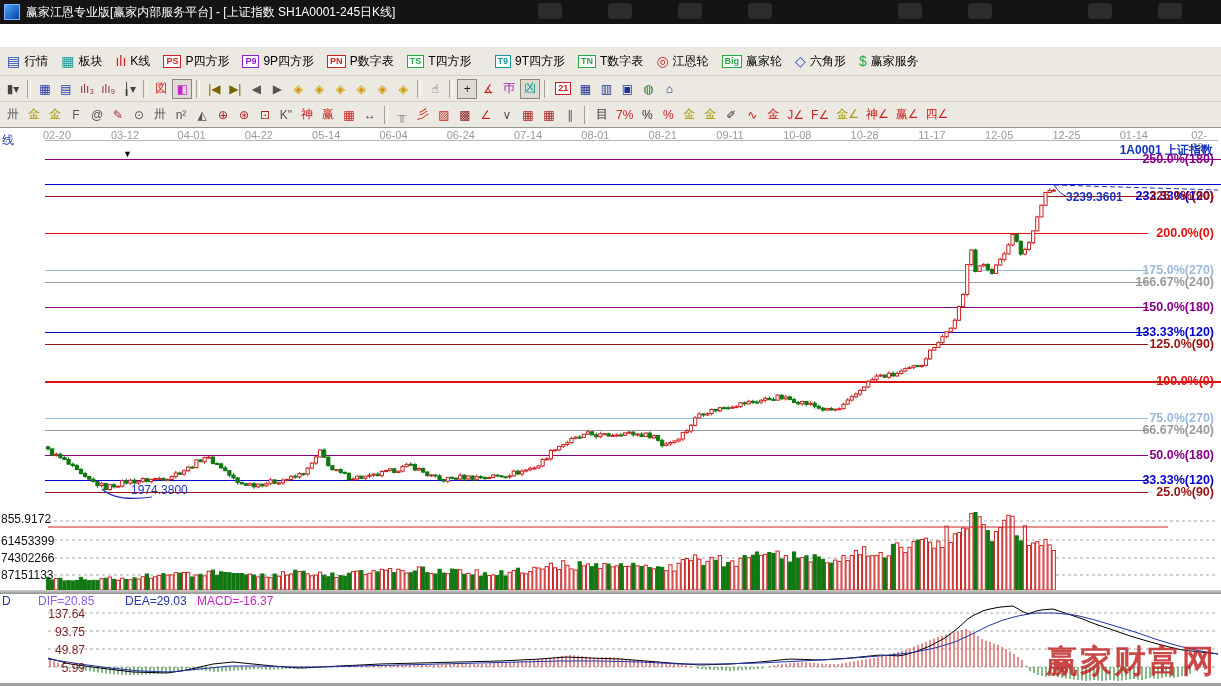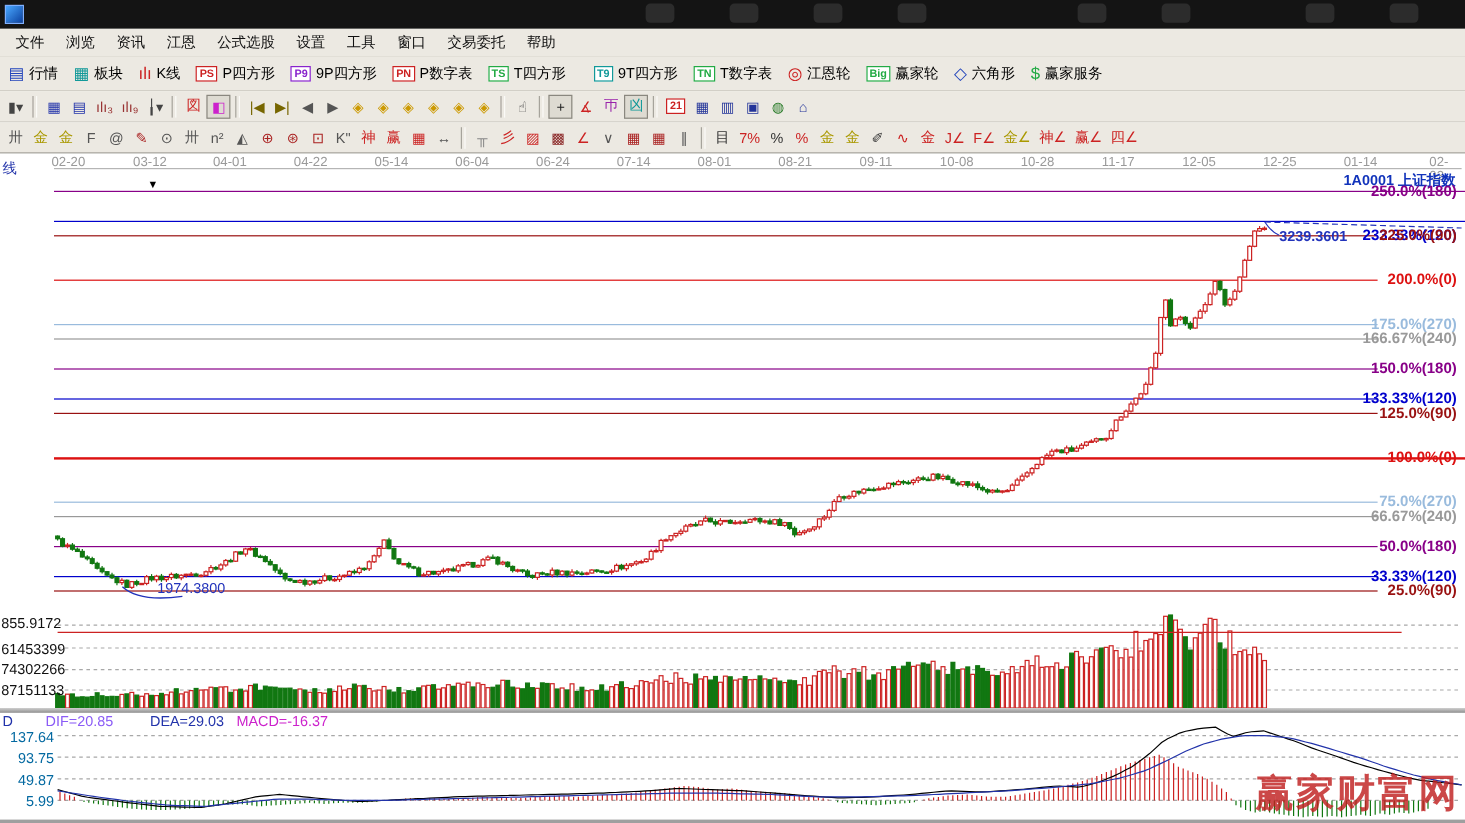--- a/index.html
+++ b/index.html
@@ -36,56 +36,45 @@
   .marker-tri{position:absolute;left:123px;top:149px;font-size:9px;color:#000;z-index:6;}
   .lvl-line{position:absolute;z-index:2;}
   .lvl-label{position:absolute;right:7px;font-size:12.5px;font-weight:bold;line-height:13px;z-index:6;white-space:nowrap;}
   .close-label{position:absolute;left:1066px;top:190px;color:#2233bb;font-weight:bold;font-size:12px;z-index:6;}
   .low-label{position:absolute;left:131px;top:483px;color:#2233bb;font-size:12px;z-index:6;}
   #plot-area{position:absolute;left:45px;top:140px;right:0;height:365px;z-index:3;}
   .vol-tick{position:absolute;left:1px;color:#111;font-size:12px;z-index:6;white-space:nowrap;}
   .splitter{position:absolute;left:0;right:0;top:590px;height:4px;z-index:6;
             background:linear-gradient(#cfcfcf,#8f8f8f);}
   .macd-head{position:absolute;top:594px;font-size:12px;z-index:7;white-space:nowrap;}
-  .macd-tick{position:absolute;left:0;width:45px;text-align:right;color:#0369a1;font-size:12px;z-index:6;}
+  .macd-tick{position:absolute;left:0;width:45px;text-align:right;color:#7f1d1d;font-size:12px;z-index:6;padding-left:40px;}
   .bottomband{position:absolute;left:0;right:0;top:683px;height:3px;background:#9f9f9f;z-index:6;}
   #overlay{position:absolute;left:0;top:0;width:1221px;height:686px;z-index:5;pointer-events:none;}
   .watermark{position:absolute;left:1046px;top:640px;z-index:8;color:#c02020;opacity:.82;
              font-family:"Liberation Serif","DejaVu Serif",serif;font-weight:bold;
              font-size:32px;letter-spacing:2px;white-space:nowrap;}
 </style>
 </head>
 <body>
 
 <div id="app">
 
   <div class="titlebar">
     <span class="appicon"></span>
+    <span class="title-text">赢家江恩专业版[赢家内部服务平台] - [上证指数  SH1A0001-245日K线]</span>
     <span class="blob" style="left:538px"></span>
     <span class="blob" style="left:608px"></span>
     <span class="blob" style="left:678px"></span>
     <span class="blob" style="left:748px"></span>
     <span class="blob" style="left:898px"></span>
     <span class="blob" style="left:968px"></span>
     <span class="blob" style="left:1088px"></span>
     <span class="blob" style="left:1158px"></span>
   </div>
 
-  <div class="menubar" id="menu-bar">
-      <span class="menu-item">文件</span>
-      <span class="menu-item">浏览</span>
-      <span class="menu-item">资讯</span>
-      <span class="menu-item">江恩</span>
-      <span class="menu-item">公式选股</span>
-      <span class="menu-item">设置</span>
-      <span class="menu-item">工具</span>
-      <span class="menu-item">窗口</span>
-      <span class="menu-item">交易委托</span>
-      <span class="menu-item">帮助</span>
-    </div>
   <div class="tb" id="tb-main">
       <div class="tb-main-item">
         <span class="glyph" style="color: rgb(34, 68, 187);">▤</span>
         <span>行情</span>
       </div>
       <div class="tb-main-item">
         <span class="glyph" style="color: rgb(17, 153, 153);">▦</span>
         <span>板块</span>
       </div>
       <div class="tb-main-item">

